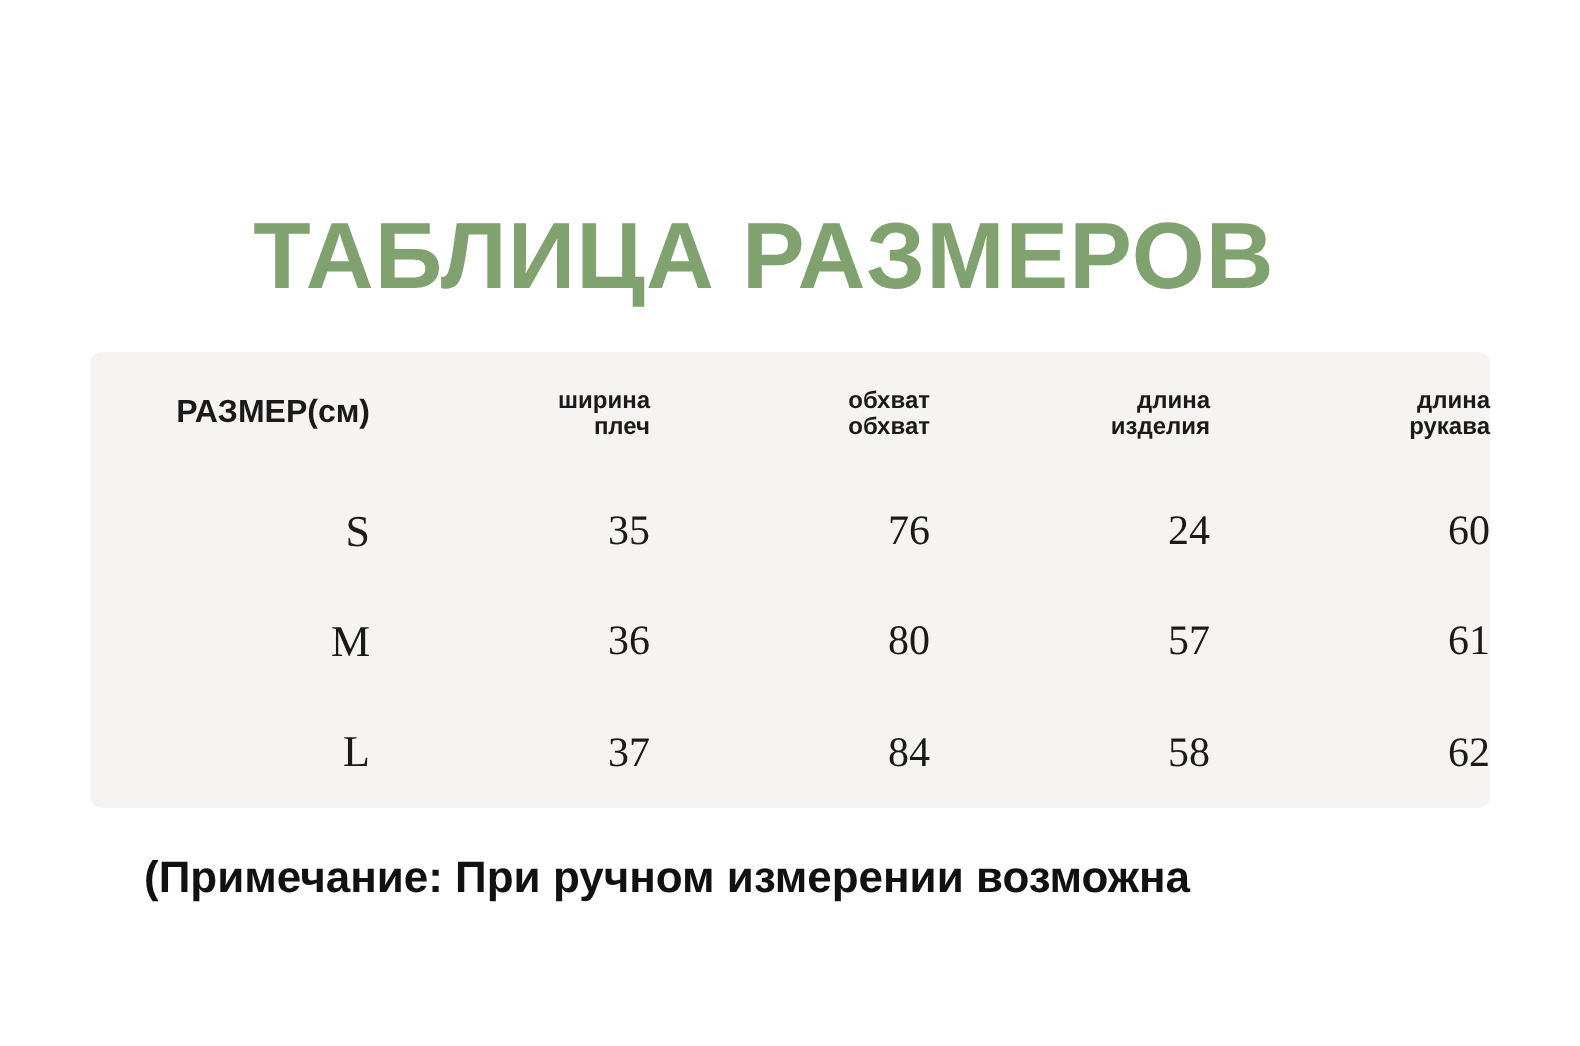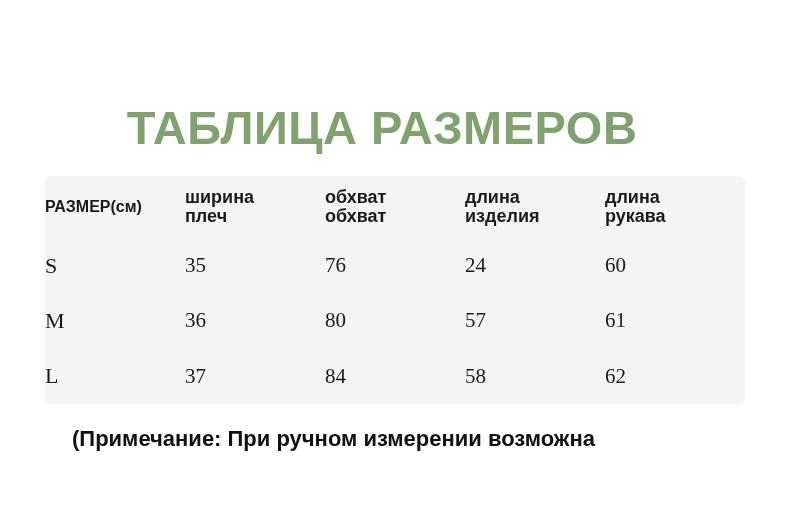--- a/index.html
+++ b/index.html
@@ -42,29 +42,29 @@
     border-radius: 6px;
   }
   table.size-table {
     width: 100%;
     height: 100%;
     border-collapse: collapse;
     table-layout: fixed;
   }
   table.size-table th,
   table.size-table td {
-    text-align: left;
+    text-align: right;
     vertical-align: middle;
     color: #1a1a1a;
     padding: 0;
   }
   table.size-table th {
     font-family: "Liberation Sans", sans-serif;
     font-weight: bold;
-    font-size: 18px;
+    font-size: 12px;
     line-height: 1.05;
     height: 62px;
   }
   table.size-table th.col-0 {
     font-size: 16px;
   }
   table.size-table td {
     font-family: "Liberation Serif", serif;
     font-size: 21px;
     height: 48px;

